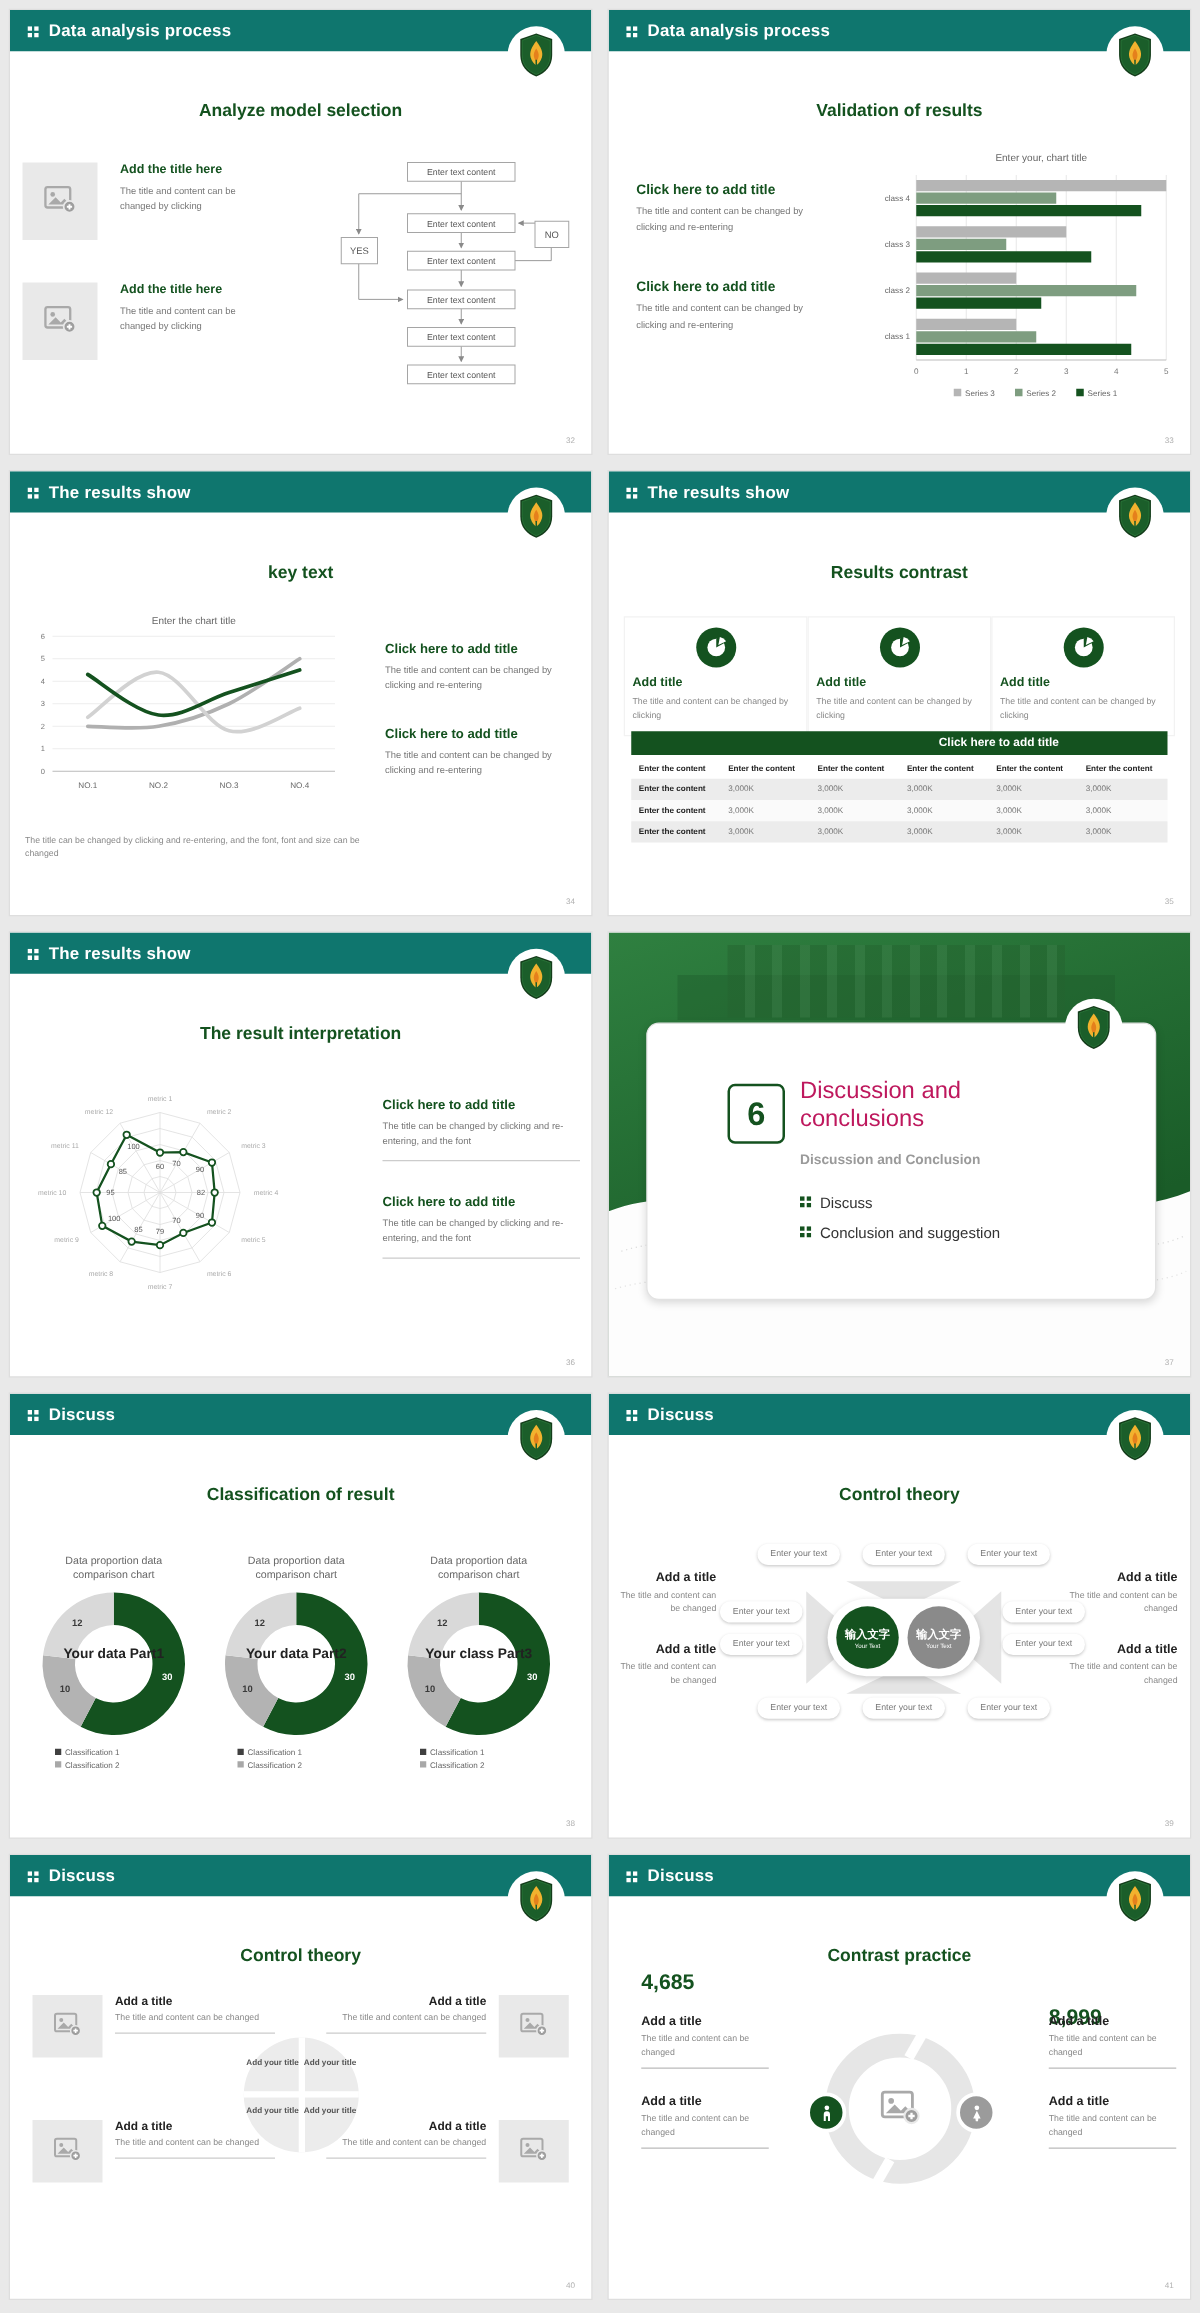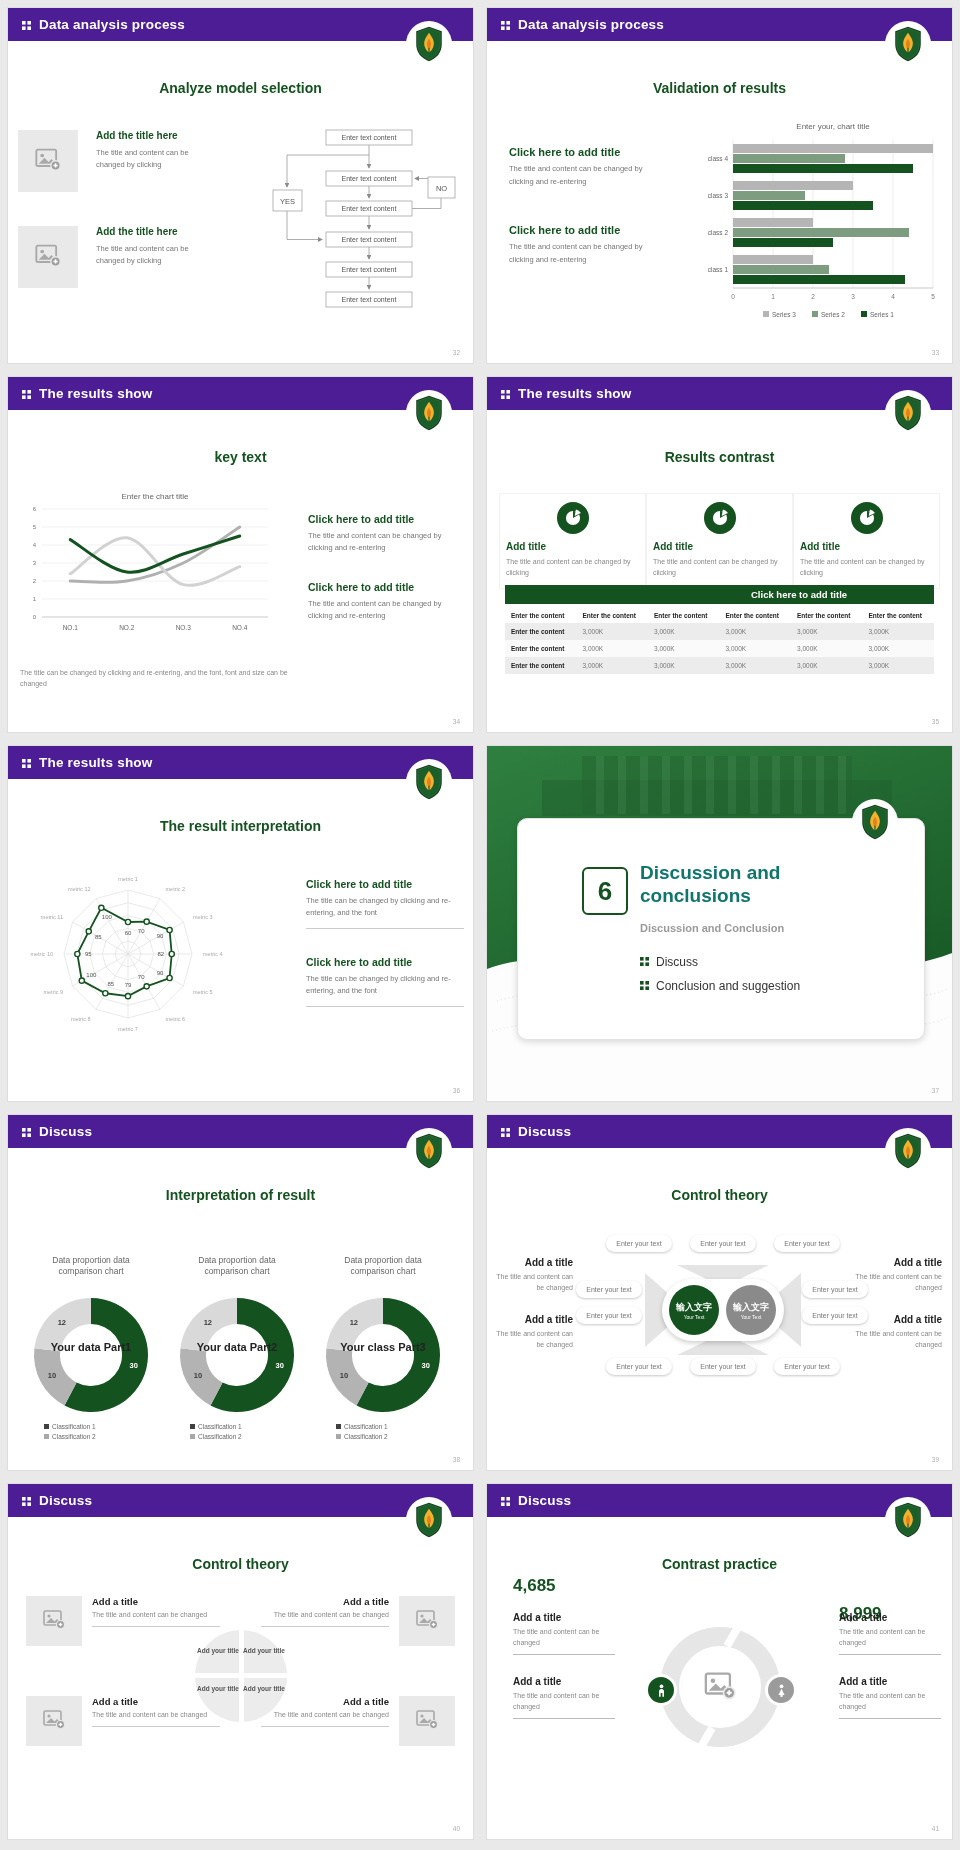--- a/index.html
+++ b/index.html
@@ -1,20 +1,20 @@
 <!DOCTYPE html>
 <html><head>
 <meta charset="utf-8">
 <style>
   html,body{margin:0;padding:0;background:#e9e9e9;}
   .canvas{position:relative;width:960px;height:1850px;background:#e9e9e9;font-family:"Liberation Sans",sans-serif;}
   .slide{position:absolute;width:465px;height:355px;background:#fff;box-shadow:0 0 0 1px #dedede;overflow:hidden;}
   svg text{font-family:"Liberation Sans",sans-serif;}
   
-  .shead{position:absolute;left:0;top:0;right:0;height:33px;background:#4c1d95;display:flex;align-items:center;gap:8px;padding-left:14px;box-sizing:border-box;z-index:2;}
+  .shead{position:absolute;left:0;top:0;right:0;height:33px;background:#0f766e;display:flex;align-items:center;gap:8px;padding-left:14px;box-sizing:border-box;z-index:2;}
   .shead .ht{color:#fff;font-size:13.5px;font-weight:bold;letter-spacing:.2px;}
   .hsq{display:inline-flex;margin-top:1px;}
   .logo{position:absolute;top:13px;right:21px;width:46px;height:46px;z-index:5;}
   .logo::before{content:"";position:absolute;inset:0;background:#fff;border-radius:50%;}
   .logo svg{position:absolute;left:8px;top:5px;}
   .s-title{position:absolute;left:0;right:0;top:72px;text-align:center;font-size:14px;font-weight:bold;color:#14521f;}
   .page{position:absolute;right:13px;bottom:7px;font-size:6.5px;color:#b0b0b0;}
   .ph{position:absolute;background:#e9e9e9;display:flex;align-items:center;justify-content:center;}
   
   .s1-ph{left:10px;width:60px;height:62px;}
@@ -53,26 +53,26 @@
   .s5-blk .b{margin-top:5px;font-size:7.5px;color:#777;line-height:12px;}
   .s5-blk .ln{margin-top:9px;border-top:1px solid #ccc;}
   
   .s6-bg{position:absolute;inset:0;background:linear-gradient(160deg,#2f8040 0%,#1a5c28 70%);}
   .s6-bldg{position:absolute;left:95px;top:10px;width:270px;height:58px;background:repeating-linear-gradient(90deg,#24632f 0 14px,#3a7a46 14px 22px);opacity:.5;}
   .s6-bldg2{position:absolute;left:55px;top:34px;width:350px;height:36px;background:#1f5a2b;opacity:.4;}
   .s6-wave{position:absolute;left:0;top:185px;width:465px;height:170px;}
   .s6-card{position:absolute;left:30px;top:72px;width:406px;height:220px;background:#fff;border:1px solid #e2e2e2;border-radius:10px;box-shadow:0 2px 7px rgba(0,0,0,.15);}
   .s6-logo{top:-20px;right:26px;}
   .s6-num{position:absolute;left:64px;top:48px;width:42px;height:44px;border:2.5px solid #14521f;border-radius:6px;font-size:26px;font-weight:bold;color:#14521f;display:flex;align-items:center;justify-content:center;}
-  .s6-title{position:absolute;left:122px;top:42px;width:195px;font-size:19px;font-weight:bold;color:#0f766e;line-height:23px;}
+  .s6-title{position:absolute;left:122px;top:42px;width:195px;font-size:19px;font-weight:normal;color:#be185d;line-height:23px;}
   .s6-sub{position:absolute;left:122px;top:103px;font-size:11px;font-weight:bold;color:#9a9a9a;}
   .s6-bul{position:absolute;left:122px;display:flex;align-items:center;gap:7px;font-size:12px;color:#333;}
   
   .s7-col{position:absolute;top:124px;width:146px;text-align:center;}
-  .s7-cap{font-size:8.5px;color:#666;line-height:11px;width:116px;margin:16px auto;}
+  .s7-cap{font-size:8.5px;color:#666;line-height:11px;width:116px;margin:4px auto;}
   .s7-wrap{position:relative;width:124px;height:124px;margin:3px auto 0;}
   .s7-ctr{position:absolute;left:17px;top:48px;width:90px;font-size:11px;font-weight:bold;color:#222;line-height:13px;}
   .s7-leg{text-align:left;margin:5px 0 0 26px;}
   .lr{font-size:6.5px;color:#666;line-height:9.5px;}
   .sq{display:inline-block;width:5px;height:5px;margin-right:3px;}
   .sq1{background:#404040;} .sq2{background:#a8a8a8;}
   
   .pill{position:absolute;width:66px;height:17px;border-radius:9px;background:#fff;box-shadow:0 1px 2.5px rgba(0,0,0,.22);font-size:7px;color:#777;text-align:center;line-height:17px;}
   .s8-deco{position:absolute;left:0;top:0;}
   .s8-center{position:absolute;left:175px;top:164px;width:122px;height:62px;background:#fff;border-radius:31px;box-shadow:0 2px 5px rgba(0,0,0,.2);}
@@ -571,21 +571,21 @@
     </div>
     <div class="logo">
         <svg viewBox="0 0 40 48" width="30" height="36">
 <path d="M20 1 L37 7 V24 C37 36 30 43 20 47 C10 43 3 36 3 24 V7 Z" fill="#143d1b"></path>
 <path d="M20 3 L35 8.4 V24 C35 34.8 28.8 41 20 44.8 C11.2 41 5 34.8 5 24 V8.4 Z" fill="#1b5e2a" stroke="#2e7d3e" stroke-width="0.8"></path>
 <path d="M20 9 C15 16 12.5 20.5 14 26.5 C15.2 31 17.5 33.5 20 35 C22.5 33.5 24.8 31 26 26.5 C27.5 20.5 25 16 20 9 Z" fill="#f2b22e"></path>
 <path d="M20 17 C17.8 20.5 16.8 23 17.6 26.2 C18.2 28.6 19 30 20 31 C21 30 21.8 28.6 22.4 26.2 C23.2 23 22.2 20.5 20 17 Z" fill="#e5801c"></path>
 <path d="M19.2 29 h1.6 v8 h-1.6 Z" fill="#1b5e2a"></path>
         </svg>
       </div>
-    <div class="s-title">Interpretation of result</div>
+    <div class="s-title">Classification of result</div>
 
     <div class="s7-col" style="left:10px;">
       <div class="s7-cap">Data proportion data comparison chart</div>
       <div class="s7-wrap">
         <svg width="124" height="124" viewBox="0 0 124 124">
             <path d="M62,5 A57,57 0 1 1 35.51077919350522,112.47099346223297 L47.59358166664319,89.44913679524952 A31,31 0 1 0 62,31 Z" fill="#14521f"></path>
             <text x="104.72143996674629" y="75.02988922865254" font-size="7.5" fill="#ffffff" text-anchor="middle" font-weight="bold">30</text>
             <path d="M35.51077919350522,112.47099346223297 A57,57 0 0 1 5.41559417641092,55.12940922544663 L31.226024902960322,58.26336291208501 A31,31 0 0 0 47.59358166664319,89.44913679524952 Z" fill="#b3b3b3"></path>
             <text x="23.03993487125878" y="84.94781956992584" font-size="7.5" fill="#3a3a3a" text-anchor="middle" font-weight="bold">10</text>
             <path d="M5.41559417641092,55.12940922544663 A57,57 0 0 1 61.999999999999986,5 L61.99999999999999,31 A31,31 0 0 0 31.226024902960322,58.26336291208501 Z" fill="#d9d9d9"></path>

